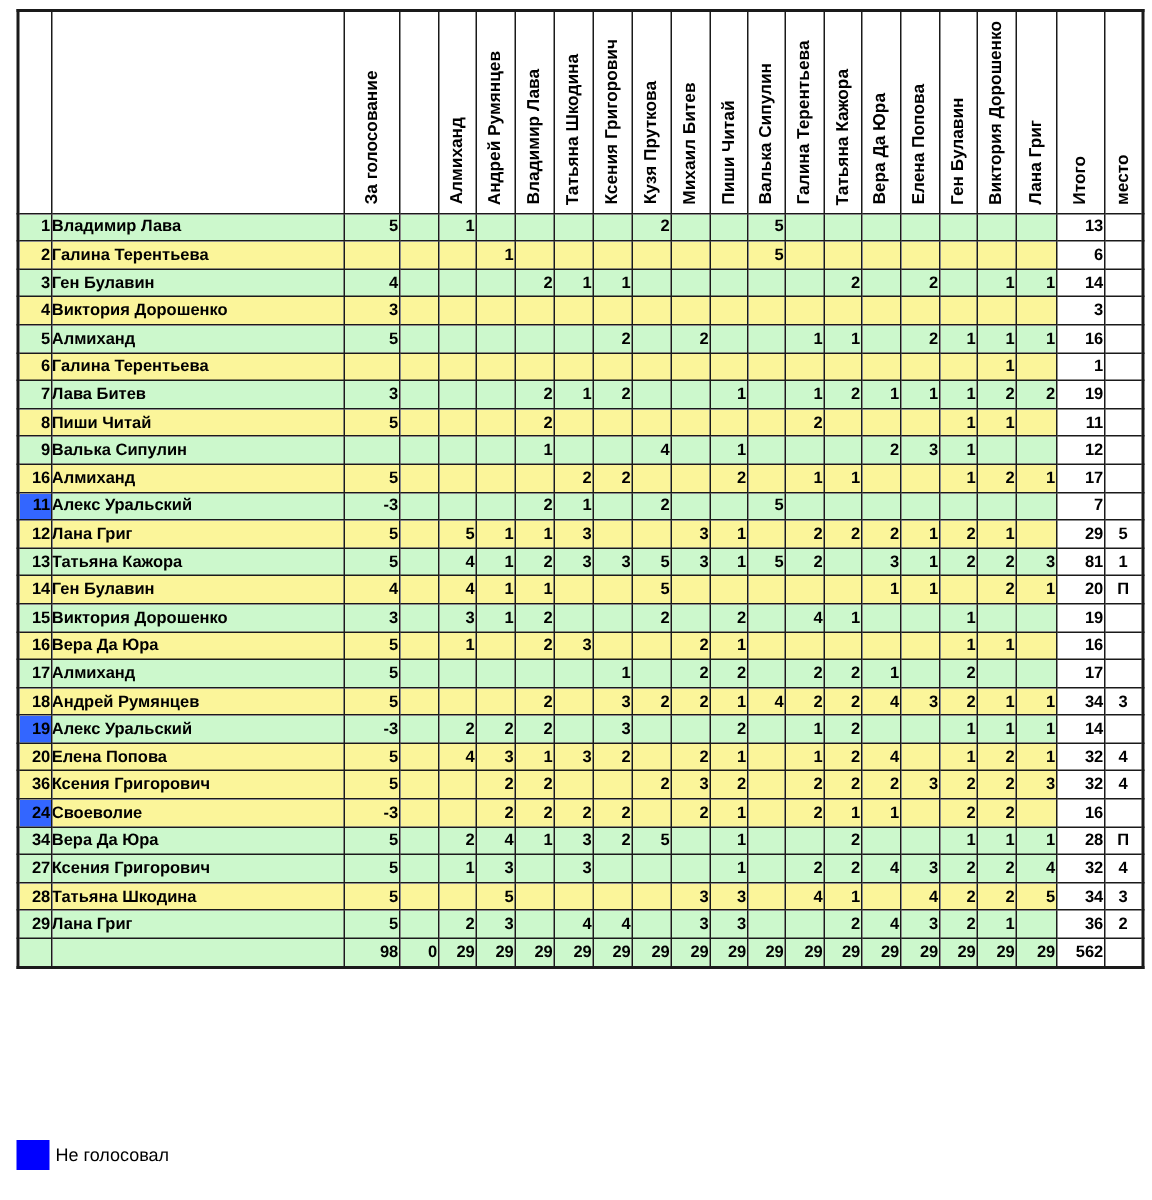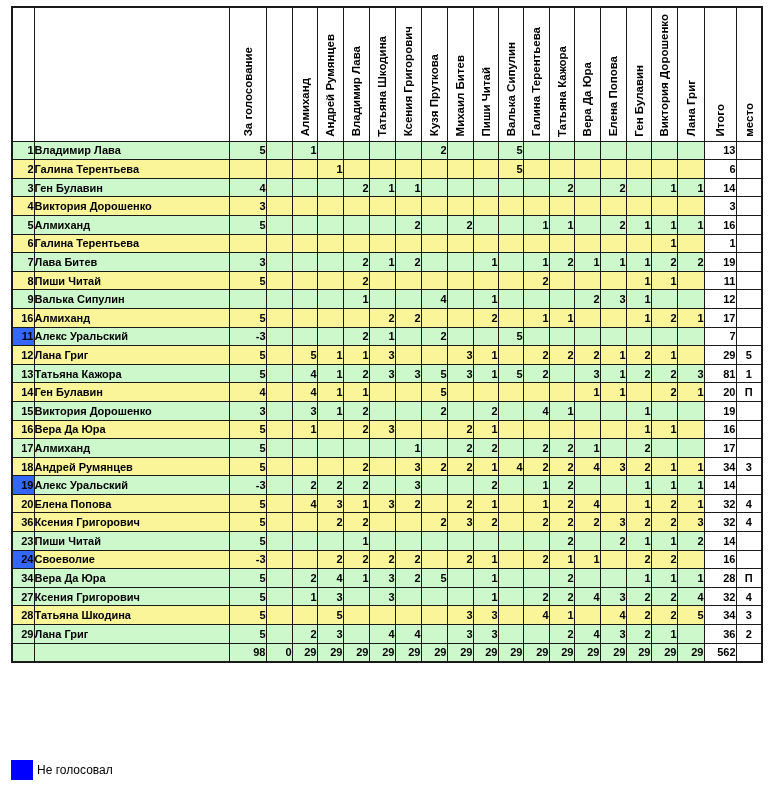--- a/index.html
+++ b/index.html
@@ -574,44 +574,20 @@
         <td class="num">2</td>
         <td class="num">2</td>
         <td class="num">2</td>
         <td class="num">3</td>
         <td class="num">2</td>
         <td class="num">2</td>
         <td class="num">3</td>
         <td class="total">32</td>
         <td class="place">4</td>
       </tr>
-      <tr class="green">
-        <td class="idx num">23</td>
-        <td class="name">Пиши Читай</td>
-        <td class="num">5</td>
-        <td class="num"></td>
-        <td class="num"></td>
-        <td class="num"></td>
-        <td class="num">1</td>
-        <td class="num"></td>
-        <td class="num"></td>
-        <td class="num"></td>
-        <td class="num"></td>
-        <td class="num"></td>
-        <td class="num"></td>
-        <td class="num"></td>
-        <td class="num">2</td>
-        <td class="num"></td>
-        <td class="num">2</td>
-        <td class="num">1</td>
-        <td class="num">1</td>
-        <td class="num">2</td>
-        <td class="total">14</td>
-        <td class="place"></td>
-      </tr>
       <tr class="yellow">
         <td class="idx num novote">24</td>
         <td class="name">Своеволие</td>
         <td class="num">-3</td>
         <td class="num"></td>
         <td class="num"></td>
         <td class="num">2</td>
         <td class="num">2</td>
         <td class="num">2</td>
         <td class="num">2</td>

